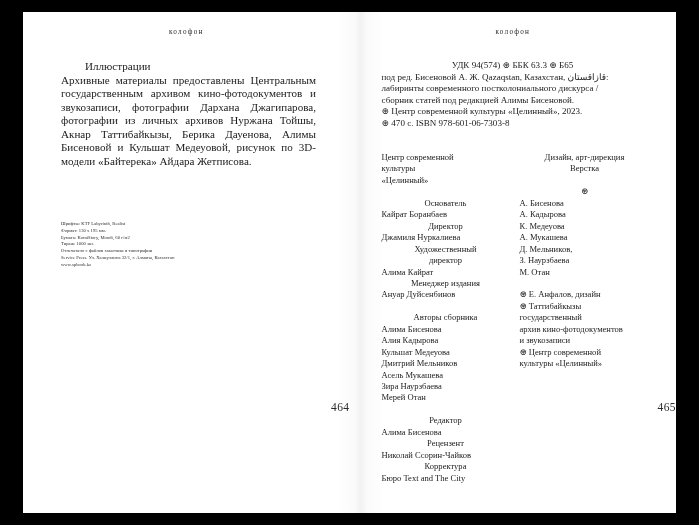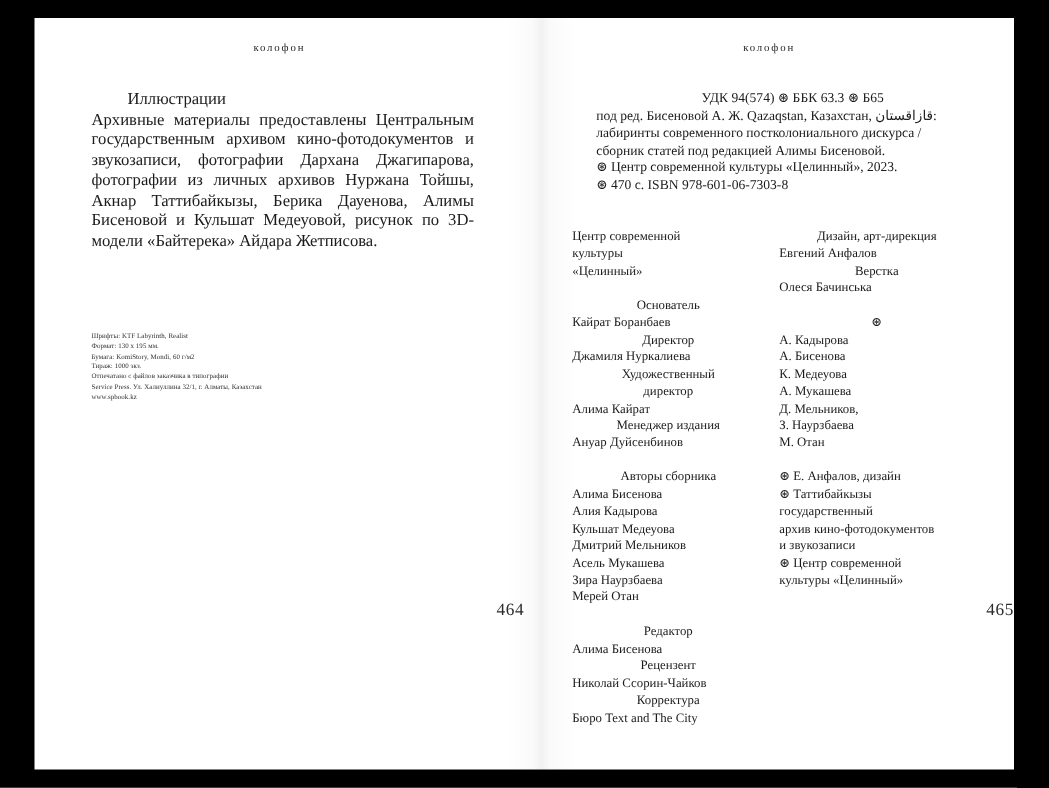--- a/index.html
+++ b/index.html
@@ -96,21 +96,21 @@
     font-size: 4.6px;
     line-height: 6.8px;
     color: #2e2e2e;
     letter-spacing: 0.05px;
   }
   #imprint div { white-space: nowrap; }
 
   
   #page-right .cip {
     position: absolute;
-    left: 48px;
+    left: 32px;
     top: 48px;
     width: 262px;
     font-size: 9.05px;
     line-height: 11.6px;
     color: #1b1b1b;
   }
   .cip .ctr { text-align: center; }
   .cip .ln  { text-align: left; white-space: nowrap; }
 
   #credits {
@@ -200,27 +200,25 @@
           <div class="blank"></div>
           <div class="role">Редактор</div>
           <div class="name">Алима Бисенова</div>
           <div class="role">Рецензент</div>
           <div class="name">Николай Ссорин-Чайков</div>
           <div class="role">Корректура</div>
           <div class="name">Бюро Text and The City</div>
         </div>
       <div class="col col-right" id="col-right">
           <div class="role">Дизайн, арт-дирекция</div>
-          <div class="name">Евгений Анфалов</div>
           <div class="role">Верстка</div>
-          <div class="name">Олеся Бачинська</div>
           <div class="blank"></div>
           <div class="ctr-mark cmark">⊛</div>
+          <div class="name">А. Бисенова</div>
           <div class="name">А. Кадырова</div>
-          <div class="name">А. Бисенова</div>
           <div class="name">К. Медеуова</div>
           <div class="name">А. Мукашева</div>
           <div class="name">Д. Мельников,</div>
           <div class="name">З. Наурзбаева</div>
           <div class="name">М. Отан</div>
           <div class="blank"></div>
           <div class="name">⊛ Е. Анфалов, дизайн</div>
           <div class="name">⊛ Таттибайкызы</div>
           <div class="name">государственный</div>
           <div class="name">архив кино-фотодокументов</div>

